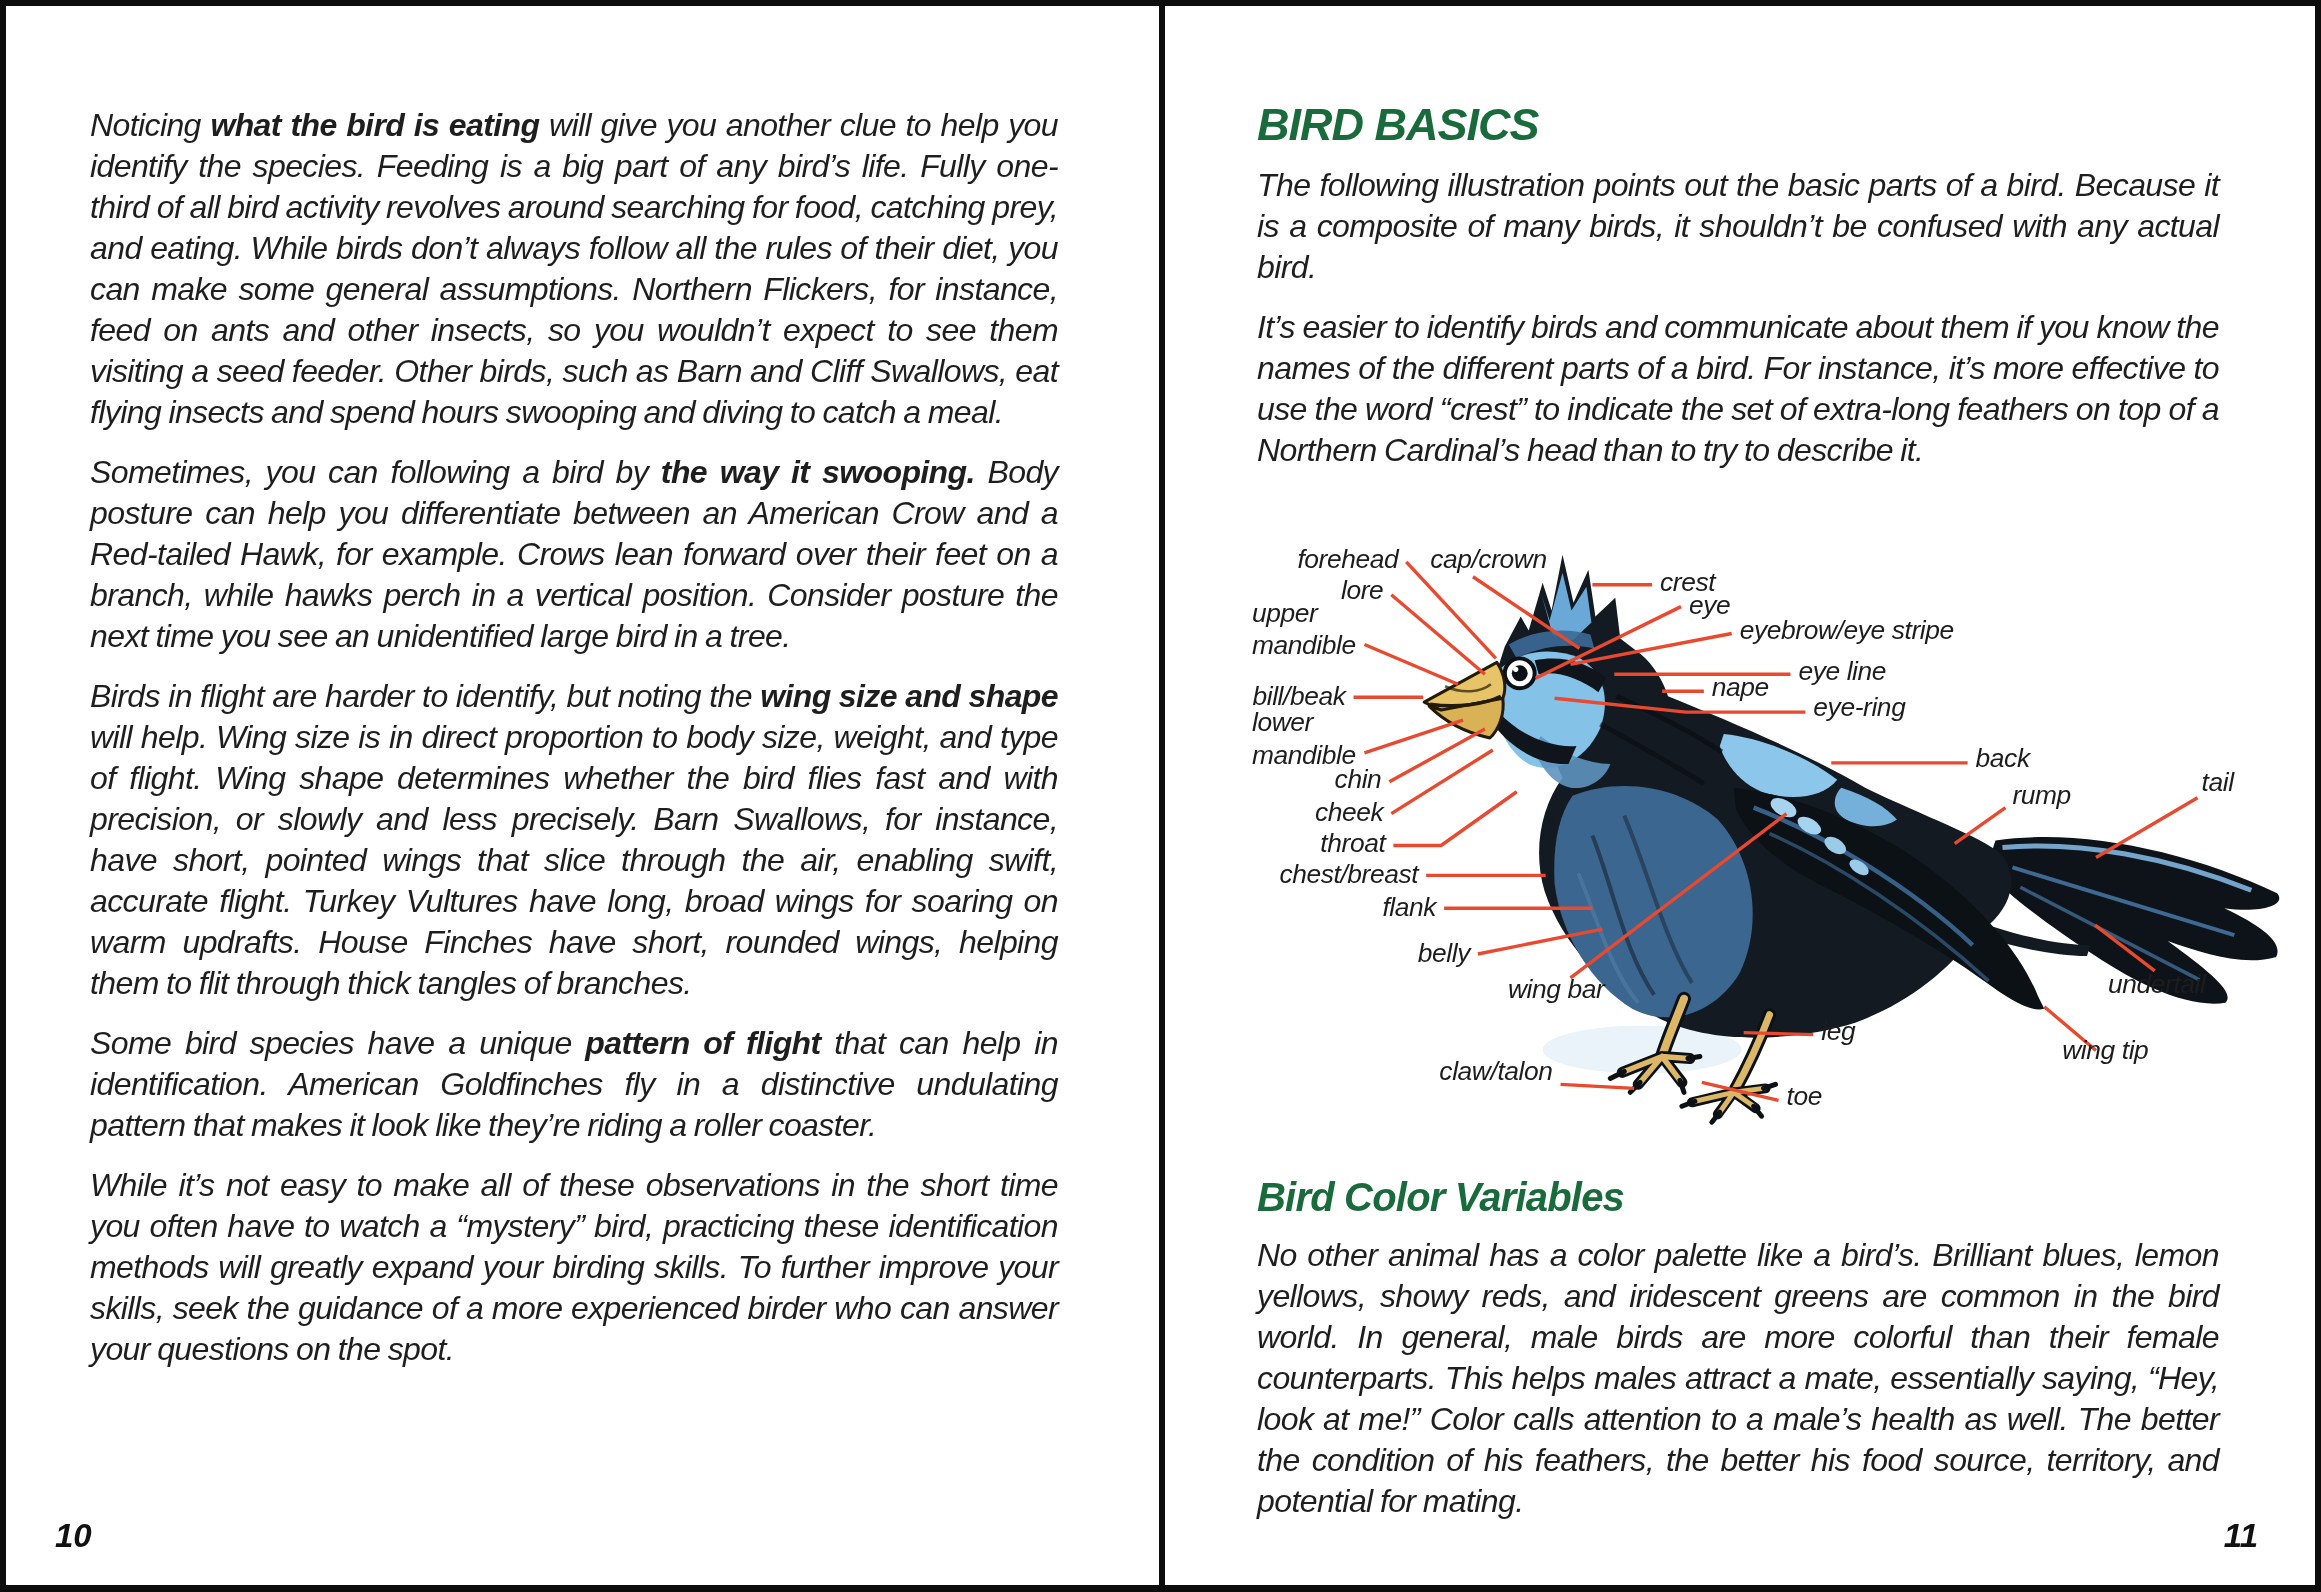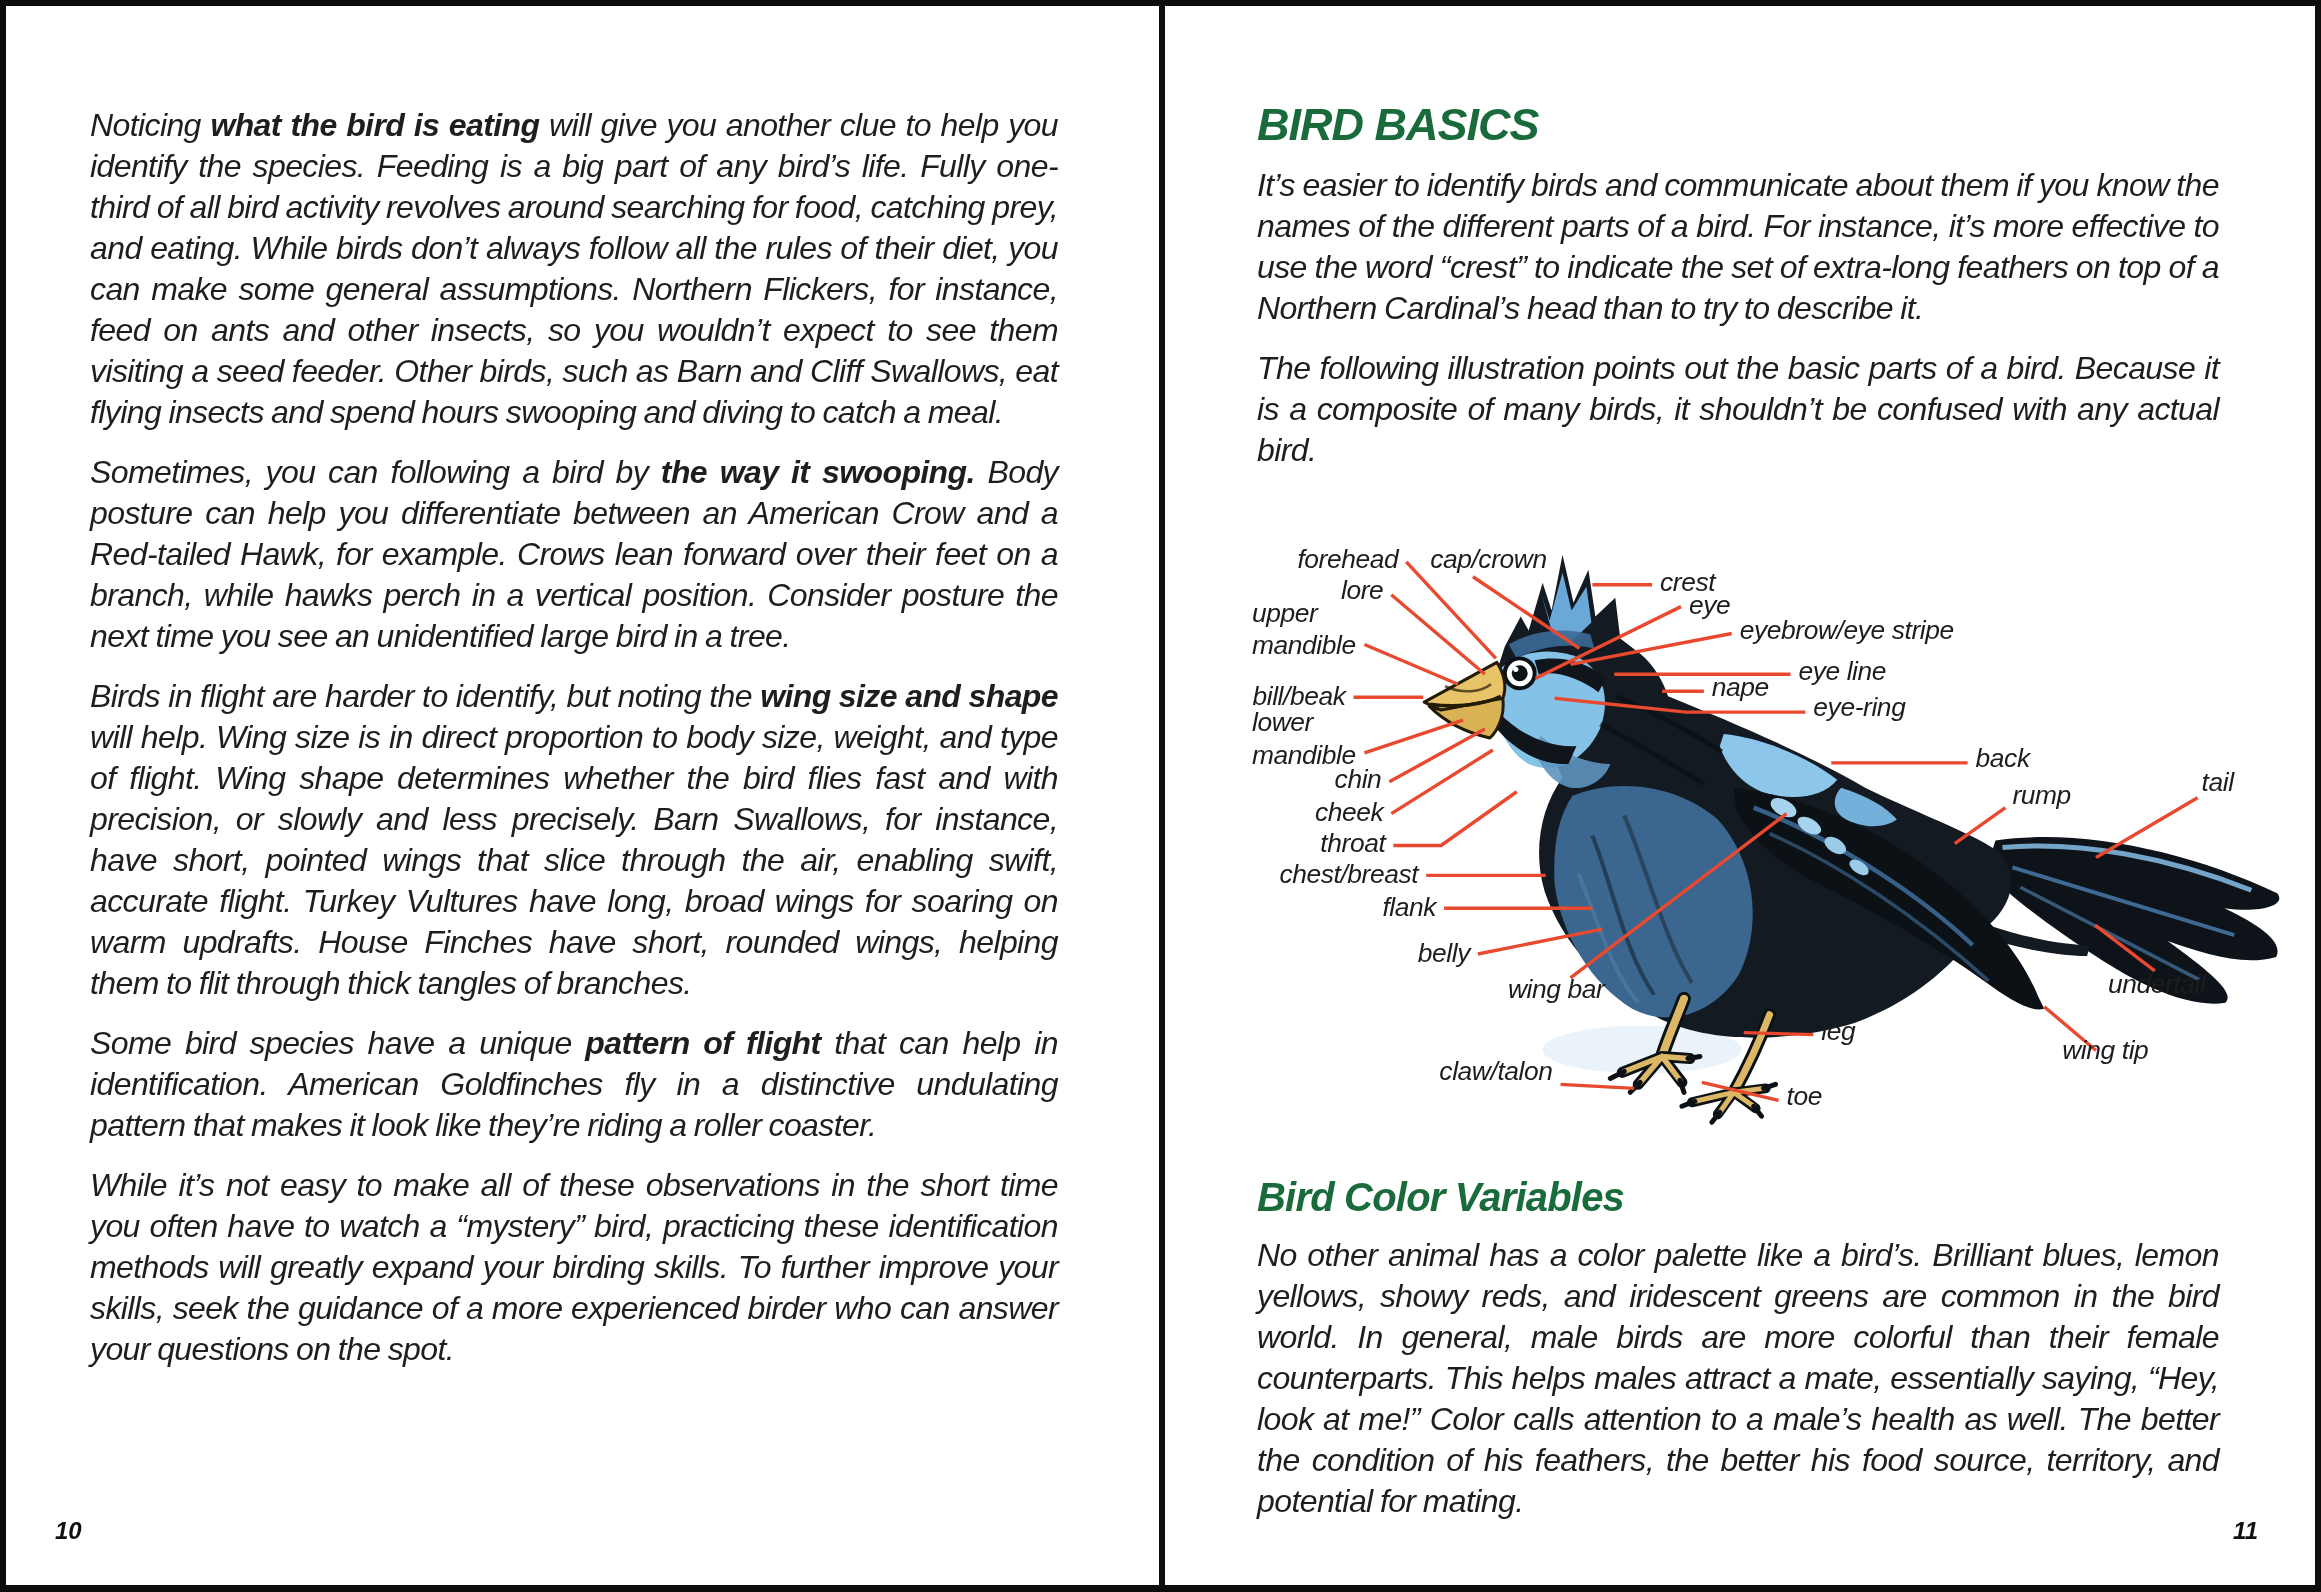--- a/index.html
+++ b/index.html
@@ -18,21 +18,21 @@
   .page.left .textcol{left:84px;top:99px;width:968px;}
   .page.right .textcol-top{position:absolute;left:92px;top:95px;width:962px;}
   .page.right .textcol-bottom{position:absolute;left:92px;top:1170px;width:962px;}
   p.body{font-size:32px;line-height:41px;text-align:justify;color:#1e1e1e;
          margin:0 0 19px 0;letter-spacing:-0.6px;word-spacing:-1px;}
   p.body b{font-weight:bold;}
   h1.section{font-size:45px;line-height:48px;font-weight:bold;color:var(--heading-green,#1a6b3c);
              margin:0 0 16px 0;letter-spacing:-1px;}
   h2.subsection{font-size:40px;line-height:42px;font-weight:bold;color:var(--heading-green,#1a6b3c);
                 margin:0 0 17px 0;letter-spacing:-0.8px;}
-  .pagenum{position:absolute;top:1511px;font-size:24px;font-weight:bold;color:#111;text-align:center;}
+  .pagenum{position:absolute;top:1511px;font-size:33px;font-weight:bold;color:#111;text-align:center;}
   .pagenum.pn-left{left:49px;}
   .pagenum.pn-right{right:57px;}
   svg.diagram{position:absolute;left:79px;top:521px;width:1075px;height:637px;overflow:visible;}
   .diagram-label-text{font-family:"Liberation Sans",sans-serif;font-size:26.5px;fill:#1d1d1d;letter-spacing:-0.4px;}
 </style>
 </head>
 <body>
 
 <div class="spread">
   <div class="frame top"></div>
@@ -48,22 +48,22 @@
       <p class="body"><span>Birds in flight are harder to identify, but noting the </span><b>wing size and shape</b><span> will help. Wing size is in direct proportion to body size, weight, and type of flight. Wing shape determines whether the bird flies fast and with precision, or slowly and less precisely. Barn Swallows, for instance, have short, pointed wings that slice through the air, enabling swift, accurate flight. Turkey Vultures have long, broad wings for soaring on warm updrafts. House Finches have short, rounded wings, helping them to flit through thick tangles of branches.</span></p>
       <p class="body"><span>Some bird species have a unique </span><b>pattern of flight</b><span> that can help in identification. American Goldfinches fly in a distinctive undulating pattern that makes it look like they’re riding a roller coaster.</span></p>
       <p class="body"><span>While it’s not easy to make all of these observations in the short time you often have to watch a “mystery” bird, practicing these identification methods will greatly expand your birding skills. To further improve your skills, seek the guidance of a more experienced birder who can answer your questions on the spot.</span></p>
     </div>
     <div class="pagenum pn-left">10</div>
   </section>
 
   <section class="page right">
     <div class="textcol-top">
       <h1 class="section">BIRD BASICS</h1>
+      <p class="body">The following illustration points out the basic parts of a bird. Because it is a composite of many birds, it shouldn’t be confused with any actual bird.</p>
       <p class="body">It’s easier to identify birds and communicate about them if you know the names of the different parts of a bird. For instance, it’s more effective to use the word “crest” to indicate the set of extra-long feathers on top of a Northern Cardinal’s head than to try to describe it.</p>
-      <p class="body">The following illustration points out the basic parts of a bird. Because it is a composite of many birds, it shouldn’t be confused with any actual bird.</p>
     </div>
 
     <svg class="diagram" viewBox="1250 530 1080 640" xmlns="http://www.w3.org/2000/svg">
       <g>
 
         <ellipse cx="1650" cy="1055" rx="100" ry="24" fill="#cfe4f2" opacity="0.45"></ellipse>
 
         <path d="M2005,845 C2090,832 2200,856 2288,898 C2298,910 2272,918 2235,913
                  C2275,932 2294,948 2287,962 C2254,972 2212,958 2178,946
                  C2222,978 2246,998 2236,1008 C2198,1014 2146,988 2104,960

